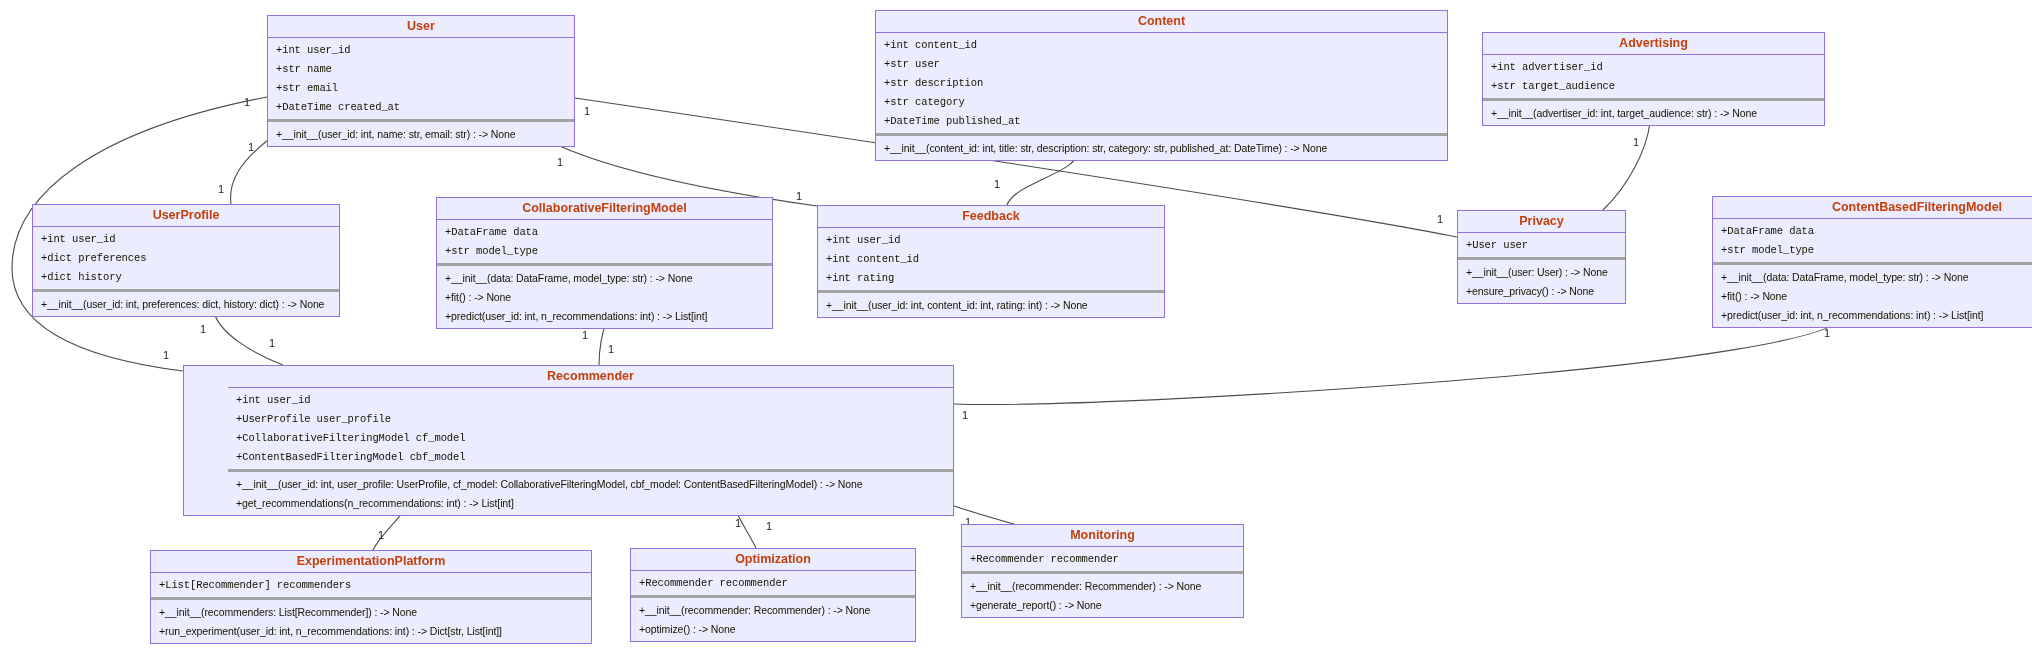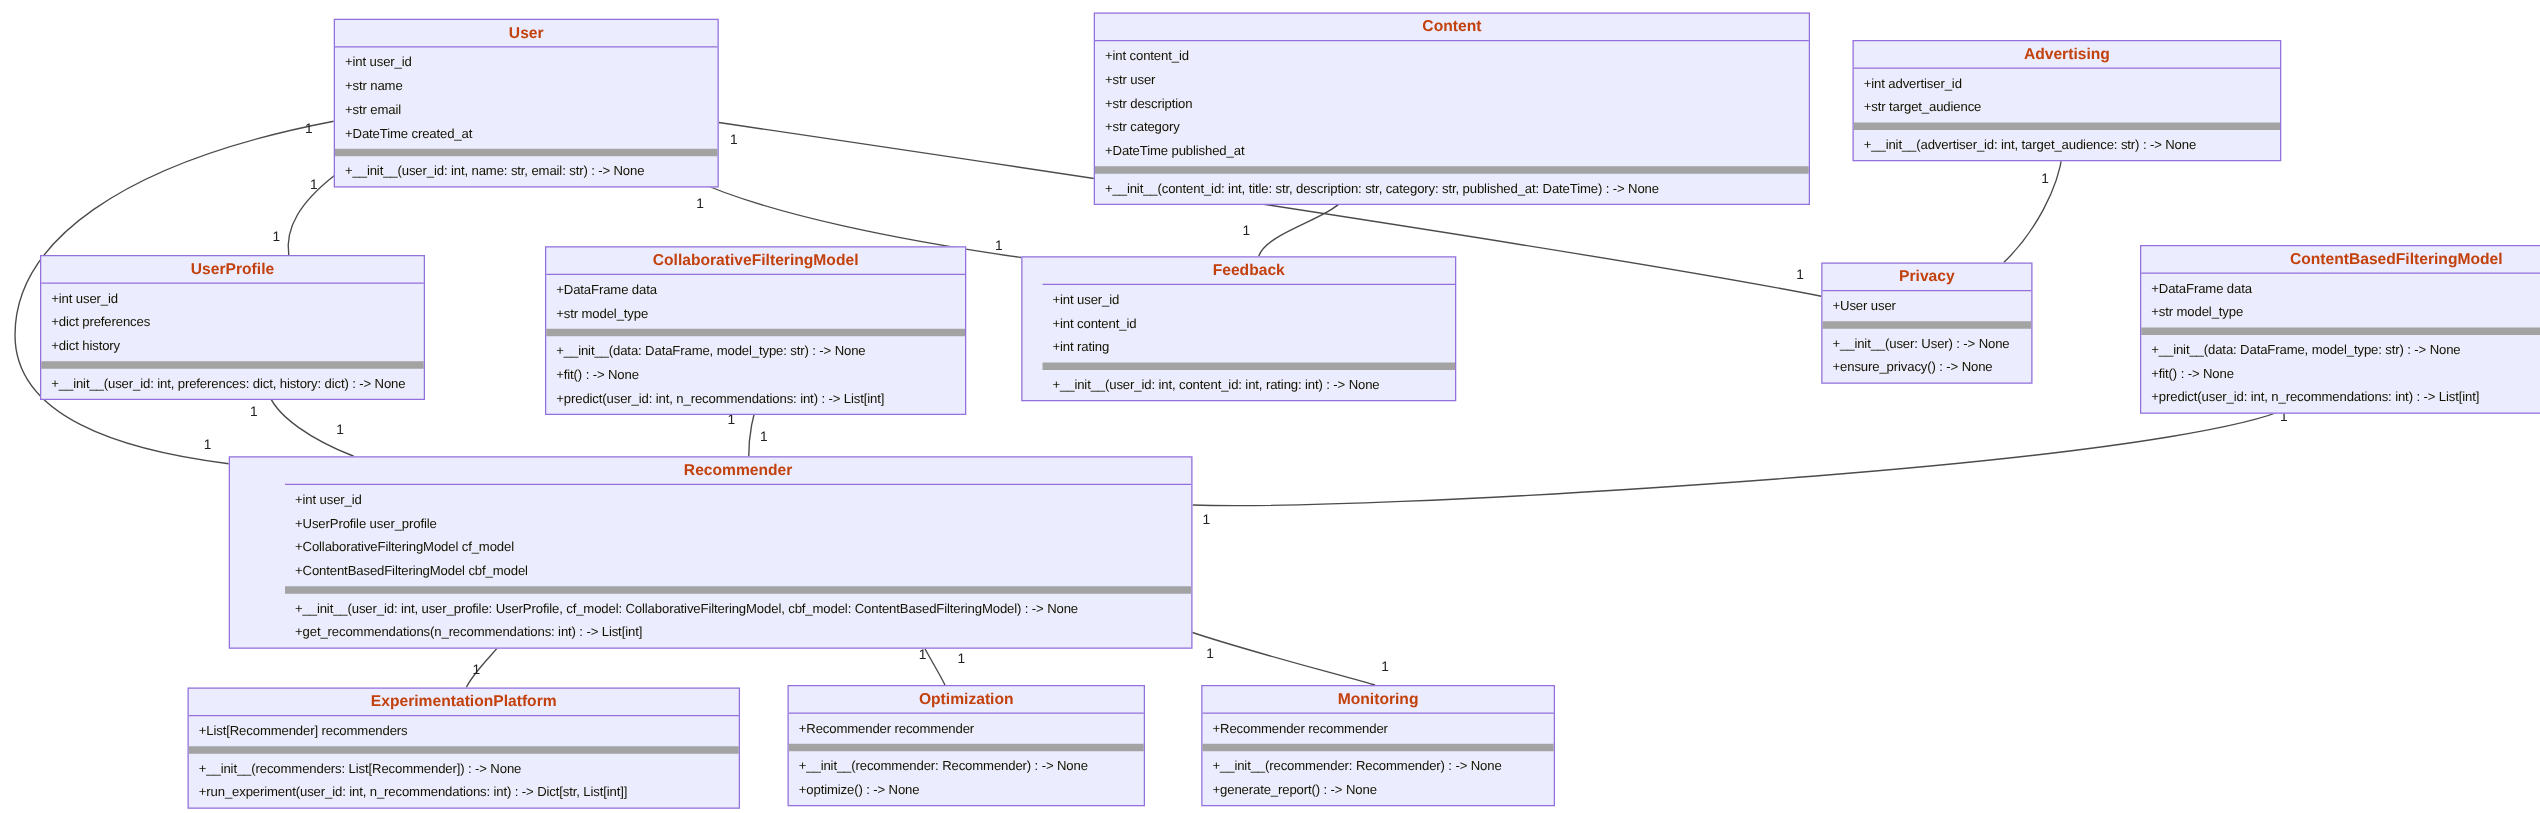--- a/index.html
+++ b/index.html
@@ -5,21 +5,21 @@
   html,body{margin:0;padding:0;background:#ffffff;}
   #canvas{position:relative;width:2032px;height:650px;background:#ffffff;overflow:hidden;
           font-family:"Liberation Sans",sans-serif;}
   #edges{position:absolute;left:0;top:0;width:2032px;height:650px;}
   .edge{fill:none;stroke:#4b4b4b;stroke-width:1.1px;}
   .mult{font-family:"Liberation Sans",sans-serif;font-size:11px;fill:#222222;text-anchor:middle;}
   .uml-class{position:absolute;background:#ECECFF;border:1px solid #9370DB;box-sizing:border-box;}
   .uml-title{font-weight:bold;text-align:center;font-size:12.5px;line-height:15px;padding:3px 4px;
              border-bottom:1px solid #9370DB;color:#c2410c;white-space:nowrap;overflow:hidden;}
   .uml-section{padding:2.5px 8px;overflow:hidden;}
-  .uml-attrs{border-bottom:6px solid #a3a3a3;}
+  .uml-attrs{border-bottom:3px solid #a3a3a3;font-family:Liberation Mono, monospace;}
   .uml-row{font-size:10.5px;line-height:19px;letter-spacing:-0.1px;color:#131300;
            white-space:pre;overflow:hidden;}
 </style>
 </head>
 <body>
 
 <div id="canvas">
   <svg id="edges" viewBox="0 0 2032 650" width="2032" height="650" xmlns="http://www.w3.org/2000/svg">
       <path d="M268,140 C240,162 228,182 231,204" class="edge"></path>
       <text x="251" y="151" class="mult">1</text>
@@ -107,21 +107,21 @@
       <div class="uml-section uml-attrs">
         <div class="uml-row">+DataFrame data</div>
         <div class="uml-row">+str model_type</div>
       </div>
       <div class="uml-section uml-methods">
         <div class="uml-row">+__init__(data: DataFrame, model_type: str) : -&gt; None</div>
         <div class="uml-row">+fit() : -&gt; None</div>
         <div class="uml-row">+predict(user_id: int, n_recommendations: int) : -&gt; List[int]</div>
       </div>
     </div>
-    <div class="uml-class" style="left: 817px; top: 205px; width: 348px; padding-left: 16px;">
+    <div class="uml-class" style="left: 817px; top: 205px; width: 348px;">
       <div class="uml-title">Feedback</div>
       <div class="uml-section uml-attrs">
         <div class="uml-row">+int user_id</div>
         <div class="uml-row">+int content_id</div>
         <div class="uml-row">+int rating</div>
       </div>
       <div class="uml-section uml-methods">
         <div class="uml-row">+__init__(user_id: int, content_id: int, rating: int) : -&gt; None</div>
       </div>
     </div>
@@ -173,21 +173,21 @@
     <div class="uml-class" style="left: 630px; top: 548px; width: 286px;">
       <div class="uml-title">Optimization</div>
       <div class="uml-section uml-attrs">
         <div class="uml-row">+Recommender recommender</div>
       </div>
       <div class="uml-section uml-methods">
         <div class="uml-row">+__init__(recommender: Recommender) : -&gt; None</div>
         <div class="uml-row">+optimize() : -&gt; None</div>
       </div>
     </div>
-    <div class="uml-class" style="left: 961px; top: 548px; width: 283px;">
+    <div class="uml-class" style="left: 961px; top: 524px; width: 283px;">
       <div class="uml-title">Monitoring</div>
       <div class="uml-section uml-attrs">
         <div class="uml-row">+Recommender recommender</div>
       </div>
       <div class="uml-section uml-methods">
         <div class="uml-row">+__init__(recommender: Recommender) : -&gt; None</div>
         <div class="uml-row">+generate_report() : -&gt; None</div>
       </div>
     </div>
   </div>

